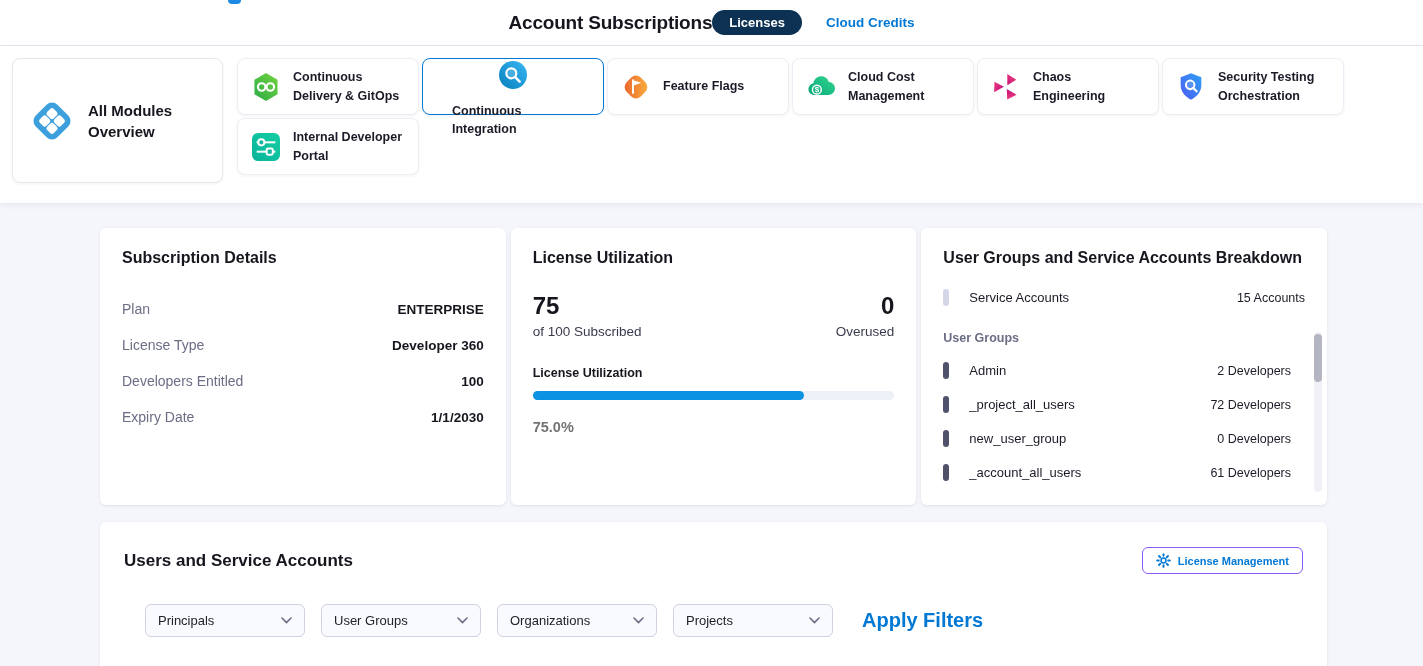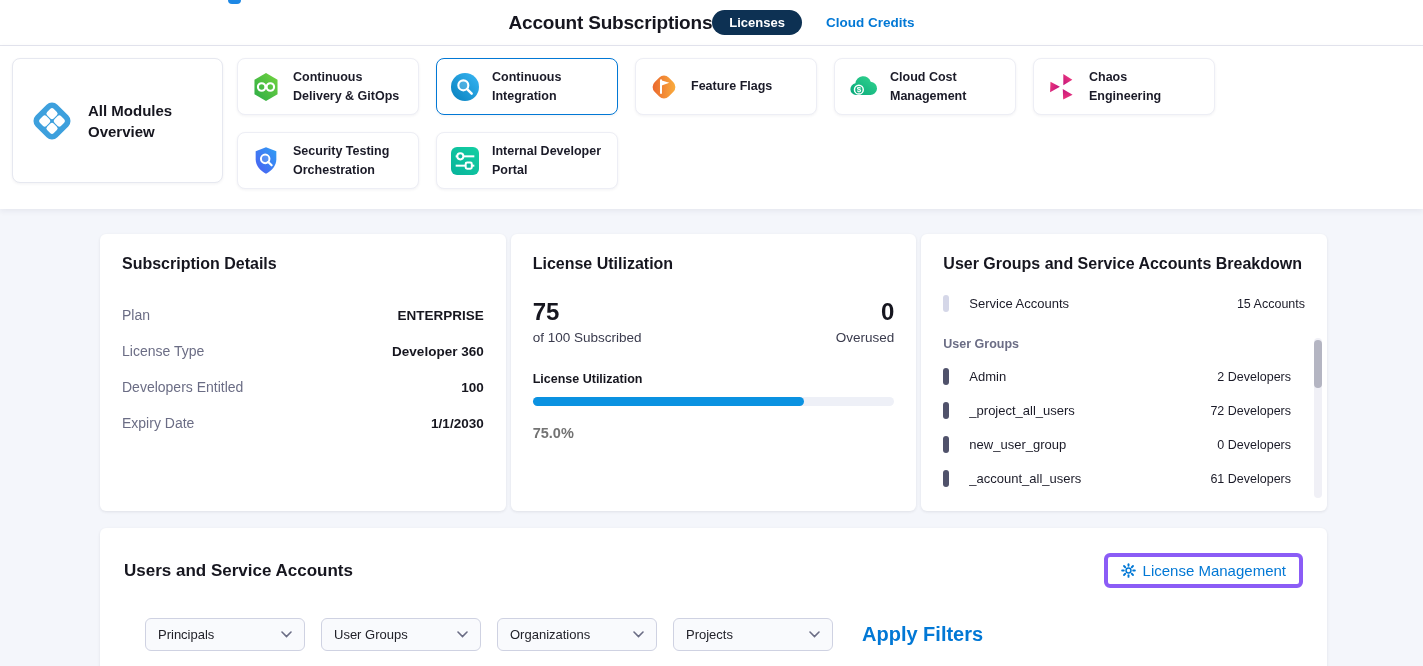--- a/index.html
+++ b/index.html
@@ -17,25 +17,25 @@
               padding:5px 17px; font-size:13px; font-weight:700; font-family:inherit; cursor:pointer; }
   .link-tab { color:#0278d5; font-size:13.5px; font-weight:700; cursor:pointer; }
 
   
   .modules-strip { background:#fff; padding:12px 12px 20px; display:flex; align-items:flex-start;
                    box-shadow:0 2px 6px rgba(33,33,66,0.07); position:relative; }
   .overview-card { width:211px; height:125px; border:1px solid #e6e8f0; border-radius:8px;
                    background:#fff; box-shadow:0 1px 3px rgba(40,41,61,.06);
                    display:flex; align-items:center; gap:13px; padding:0 16px; cursor:pointer; }
   .overview-label { font-size:15px; font-weight:700; color:#16161f; line-height:1.4; width:90px; }
-  .modules-grid { display:flex; flex-wrap:wrap; gap:17px; margin-left:14px; width:1160px; }
+  .modules-grid { display:flex; flex-wrap:wrap; gap:3px; margin-left:14px; width:1160px; }
   .module-card { width:182px; height:57px; border:1px solid #edeef5; border-radius:8px; background:#fff;
                  box-shadow:0 1px 3px rgba(40,41,61,.06); display:flex; align-items:center;
                  gap:11px; padding:0 12px; cursor:pointer; }
-  .module-card.selected { border:1.5px solid #0278d5; }
+  .module-card.selected { border:1.5px solid #0278d5;flex-direction:column; }
   .mod-icon svg { width:32px; height:32px; display:block; }
   .overview-card .mod-icon svg { width:46px; height:46px; }
   .mod-label { font-size:12.5px; font-weight:600; color:#1b1b28; line-height:1.45; max-width:122px; }
 
   
   .main { padding:25px 96px 0 100px; }
   .summary-row { display:flex; gap:5px; width:1227px; }
   .card { background:#fff; border-radius:6px; box-shadow:0 1px 3px rgba(40,41,61,.10); }
   .summary-card { flex:1; height:277px; padding:21px 22px; position:relative; }
   .card-title { font-size:16px; font-weight:700; color:#16161f; }
@@ -66,22 +66,22 @@
   .bd-group-row { margin-top:17px; height:17px; }
   .bd-scroll-track { position:absolute; right:5px; top:104px; width:8px; height:160px;
                      background:#f0f0f6; border-radius:4px; }
   .bd-scroll-thumb { position:absolute; top:2px; left:0; width:8px; height:48px;
                      background:#b4b5c2; border-radius:4px; }
 
   
   .users-card { width:1227px; margin-top:17px; height:210px; padding:25px 24px; border-radius:6px; }
   .users-header { display:flex; justify-content:space-between; align-items:center; }
   .users-title { font-size:17px; font-weight:700; color:#16161f; }
-  .lm-btn { display:flex; align-items:center; gap:7px; border:4px solid #8b5cf6; color:#0278d5;
-            background:#fff; border-radius:6px; padding:5px 13px; font-size:15px; font-weight:400;
+  .lm-btn { display:flex; align-items:center; gap:7px; border:1px solid #8b5cf6; color:#0278d5;
+            background:#fff; border-radius:6px; padding:5px 13px; font-size:11px; font-weight:700;
             font-family:inherit; cursor:pointer; }
   .filters-row { display:flex; align-items:center; margin-top:30px; margin-left:21px; gap:16px; }
   .dropdown { width:160px; height:33px; border:1px solid #cfd2e2; background:#f9fafd; border-radius:6px;
               display:flex; align-items:center; justify-content:space-between; padding:0 12px; cursor:pointer; }
   .dd-label { font-size:13px; color:#22222a; }
   .apply-filters { margin-left:13px; color:#0278d5; font-size:20px; font-weight:700; cursor:pointer; }
 </style>
 </head>
 <body>
 

